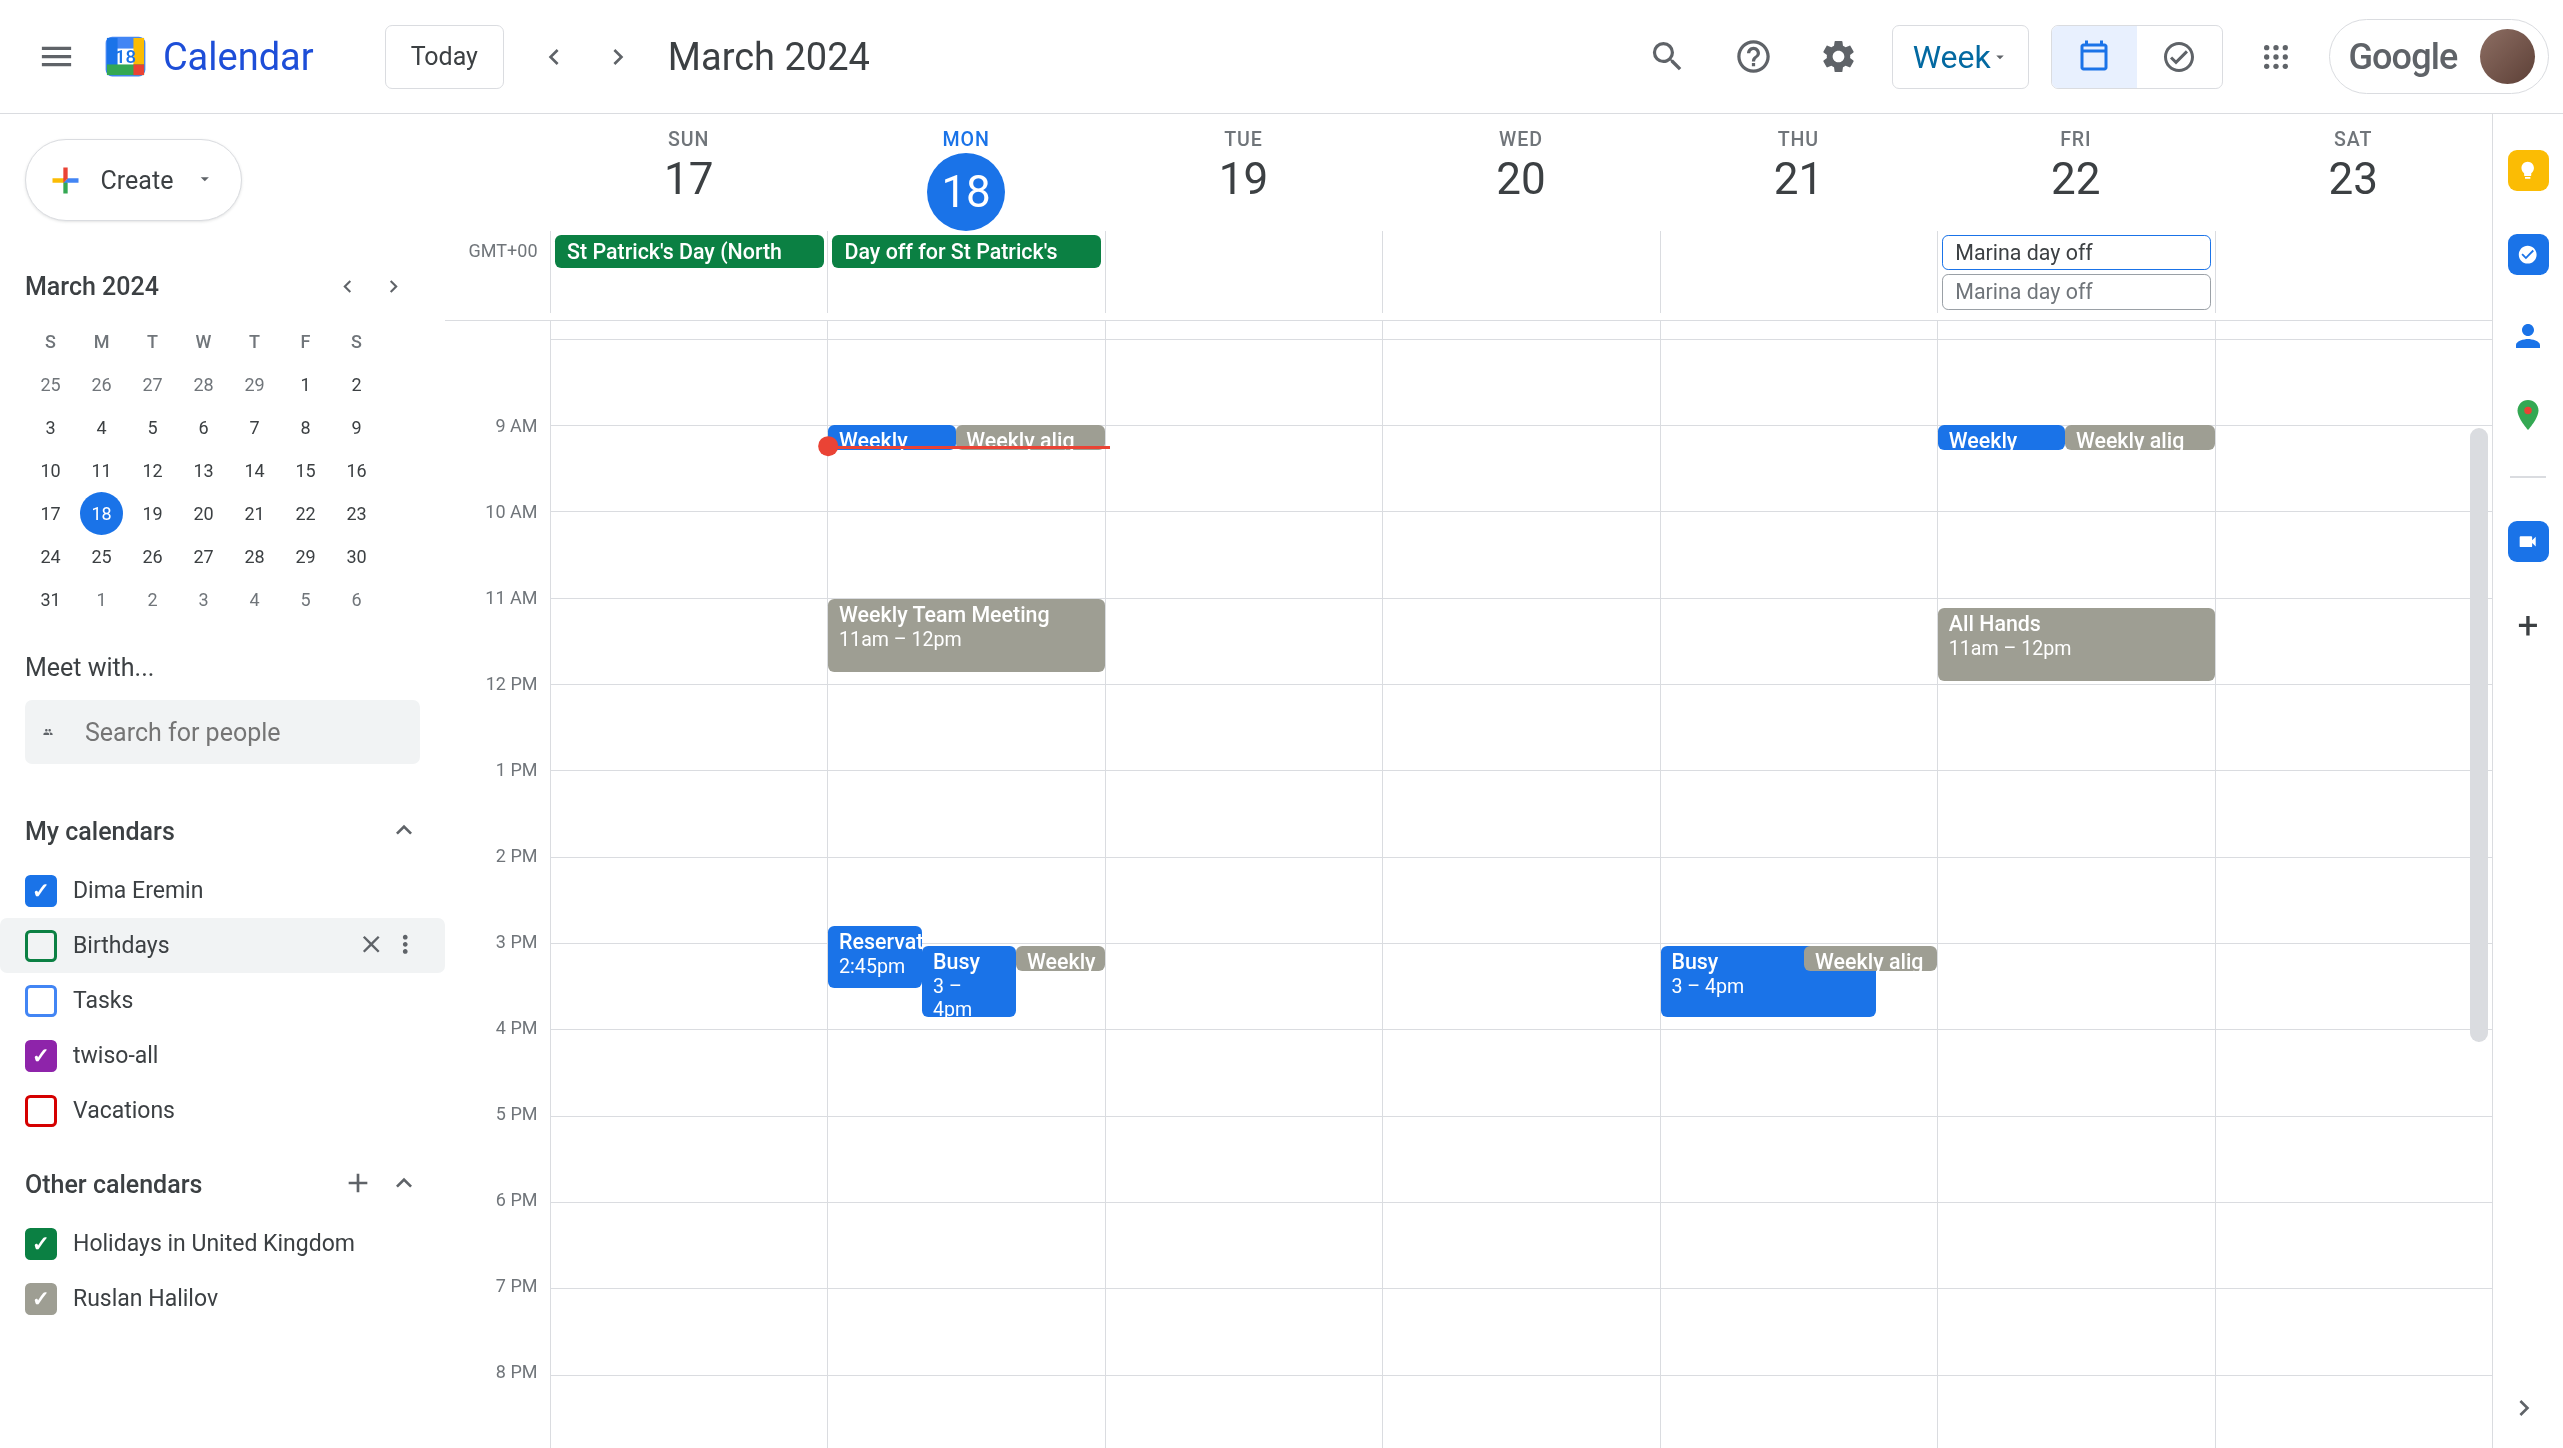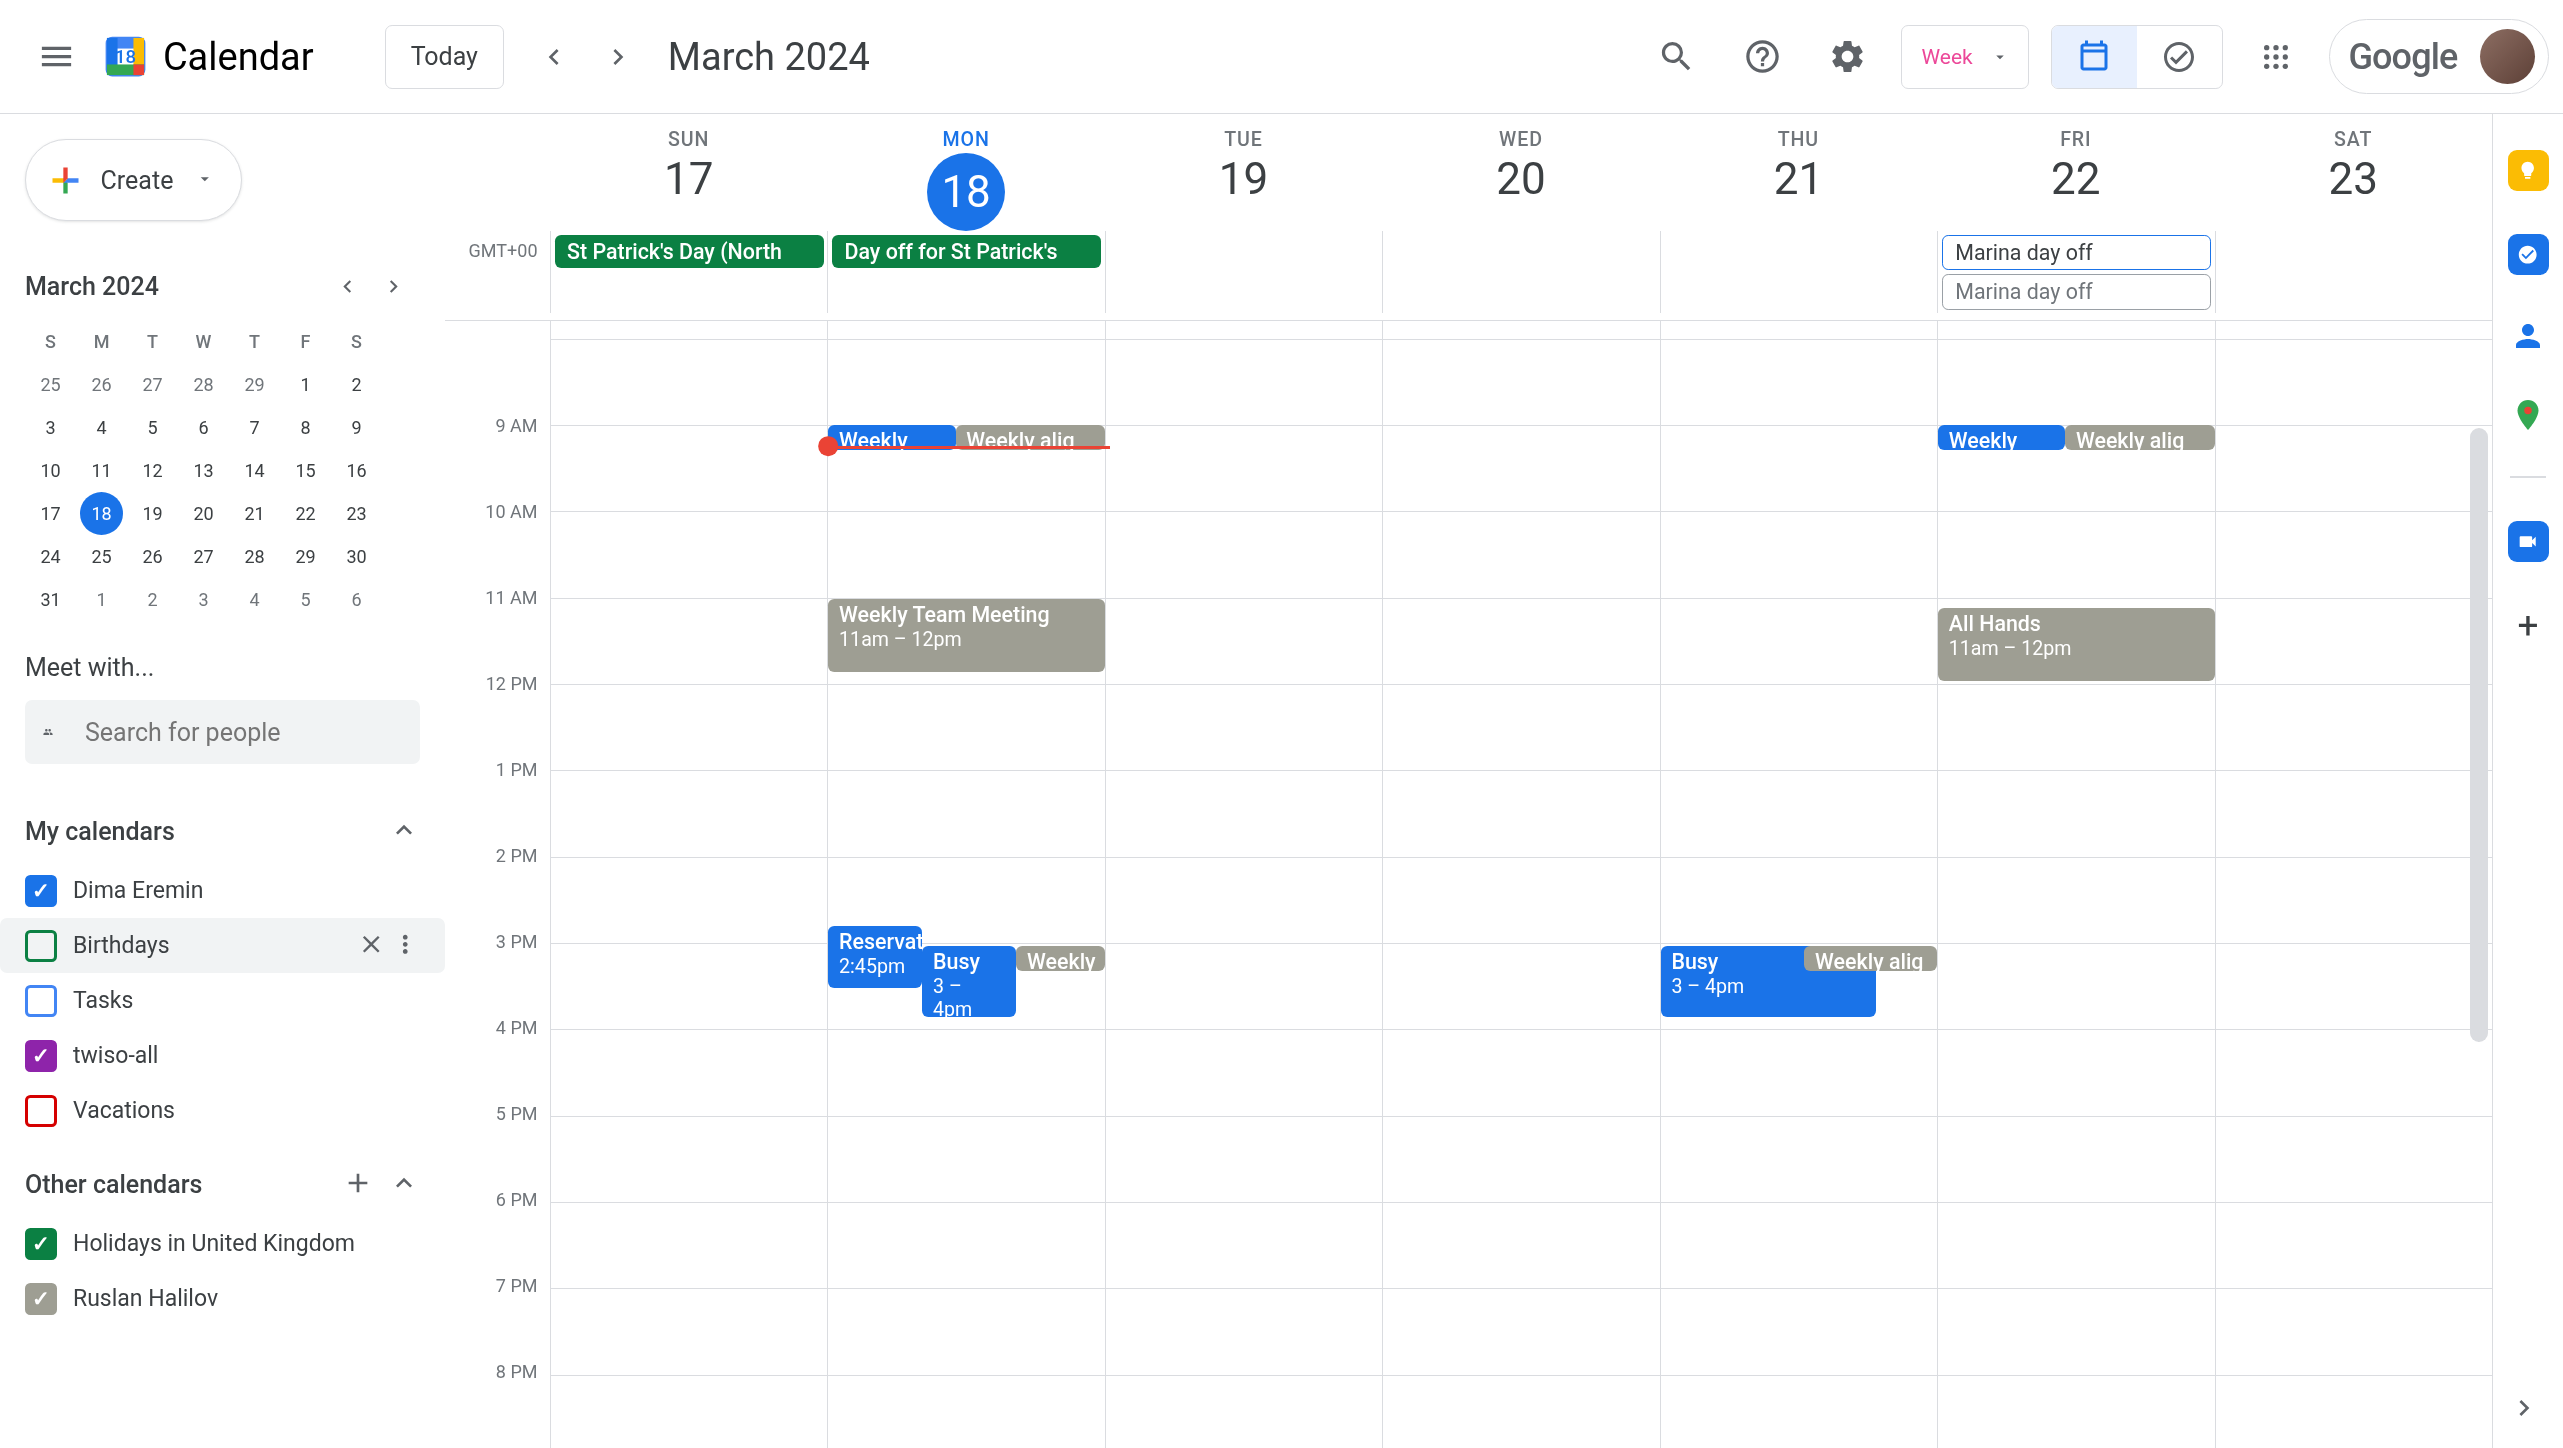--- a/index.html
+++ b/index.html
@@ -4,31 +4,31 @@
 <style>
 * { box-sizing: border-box; margin: 0; padding: 0; font-family: "Google Sans", Roboto, Arial, sans-serif; }
 html, body { width: 2563px; height: 1449px; background: #fff; color: #3c4043; overflow: hidden; }
 
 
 .header { display: flex; align-items: center; height: 114px; padding: 0 14.2px 0 14.2px; border-bottom: 0.9px solid #dadce0; position: relative; }
 .menu-btn { width: 85px; height: 85px; display: flex; align-items: center; justify-content: center; border-radius: 50%; cursor: pointer; }
 .menu-btn svg { width: 39px; height: 39px; fill: #5f6368; }
 .logo-wrap { display: flex; align-items: center; gap: 10.7px; margin-right: 71px; }
 .logo-img { width: 53px; height: 53px; position: relative; }
-.app-title { font-size: 38px; color: #000000; font-weight: 400; }
+.app-title { font-size: 38px; color: #1d4ed8; font-weight: 400; }
 .today-btn { height: 64px; padding: 0 25px; border: 0.9px solid #dadce0; border-radius: 7.1px; background: #fff; font-size: 25px; color: #3c4043; display: flex; align-items: center; cursor: pointer; }
 .nav-arrows { display: flex; gap: 7.1px; margin: 0 21.4px; }
 .nav-arrow { width: 57px; height: 57px; display: flex; align-items: center; justify-content: center; border-radius: 50%; cursor: pointer; }
 .nav-arrow svg { width: 32px; height: 32px; fill: #5f6368; }
 .view-title { font-size: 38px; color: #3c4043; font-weight: 400; }
 .header-spacer { flex: 1; }
 .header-right { display: flex; align-items: center; gap: 21.4px; }
 .header-icon-btn { width: 64px; height: 64px; display: flex; align-items: center; justify-content: center; border-radius: 50%; cursor: pointer; }
 .header-icon-btn svg { width: 39px; height: 39px; fill: #5f6368; }
-.view-select { height: 64px; padding: 0 19.6px; border: 0.9px solid #dadce0; border-radius: 7.1px; display: flex; align-items: center; gap: 18px; font-size: 21px; color: #ec4899; cursor: pointer; }
+.view-select { height: 64px; padding: 0 19.6px; border: 0.9px solid #dadce0; border-radius: 7.1px; display: flex; align-items: center; gap: 0; font-size: 32px; color: #0369a1; cursor: pointer; }
 .view-select svg { width: 18px; height: 18px; fill: #5f6368; }
 .toggle-group { display: flex; border: 0.9px solid #dadce0; border-radius: 7.1px; overflow: hidden; height: 64px; }
 .toggle-btn { width: 85px; display: flex; align-items: center; justify-content: center; cursor: pointer; }
 .toggle-btn.active { background: #e8f0fe; }
 .toggle-btn svg { width: 36px; height: 36px; }
 .toggle-btn.active svg { fill: #1a73e8; }
 .toggle-btn:not(.active) svg { fill: #5f6368; }
 .apps-btn { width: 64px; height: 64px; display: flex; align-items: center; justify-content: center; cursor: pointer; }
 .apps-btn svg { width: 32px; height: 32px; fill: #5f6368; }
 .account-pill { display: flex; align-items: center; gap: 23px; border: 0.9px solid #dadce0; border-radius: 43px; padding: 9px 12.5px 9px 18px; }

